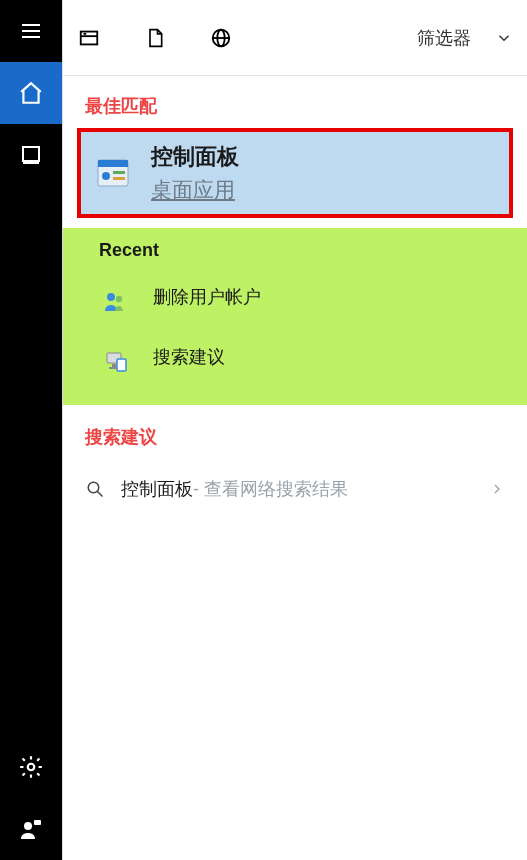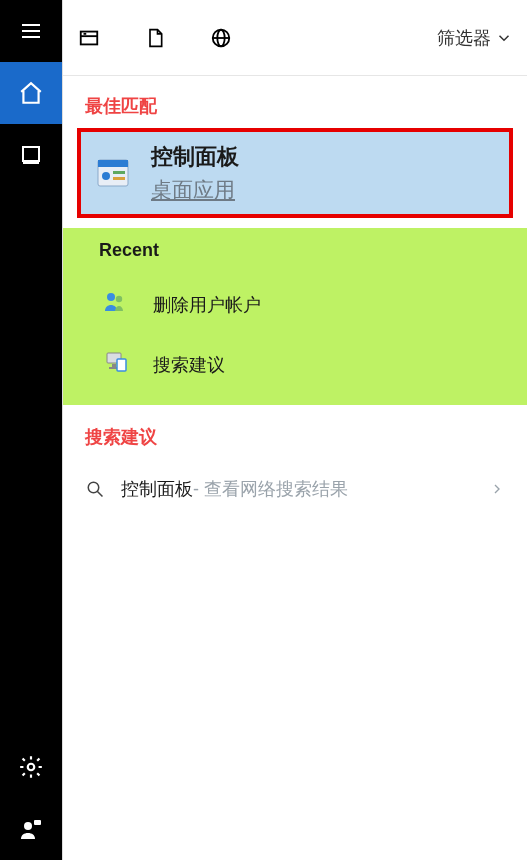--- a/index.html
+++ b/index.html
@@ -6,29 +6,29 @@
   html, body { width: 527px; height: 860px; font-family: "Segoe UI", "Microsoft YaHei", sans-serif; background: #fff; overflow: hidden; }
   .root { display: flex; width: 100%; height: 100%; }
   .rail { width: 62px; background: #000; display: flex; flex-direction: column; align-items: stretch; }
   .rail-item { height: 62px; display: flex; align-items: center; justify-content: center; color: #fff; cursor: default; }
   .rail-item.selected { background: #1a6aca; }
   .rail-spacer { flex: 1; }
   .content { flex: 1; display: flex; flex-direction: column; border-left: 1px solid #ddd; }
   .topbar { height: 76px; border-bottom: 1px solid #e6e6e6; display: flex; align-items: center; padding: 0 14px; }
   .topbar-left { display: flex; gap: 42px; align-items: center; }
   .tb-icon { width: 24px; height: 24px; display: inline-flex; align-items: center; justify-content: center; color: #000; }
-  .topbar-right { margin-left: auto; display: flex; align-items: center; gap: 4px; color: #333; font-size: 18px; }
+  .topbar-right { margin-left: auto; display: flex; align-items: center; gap: 24px; color: #333; font-size: 18px; }
   .section-header { font-weight: 700; font-size: 18px; color: #ef4444; padding: 18px 22px 10px 22px; }
   .best { border: 4px solid #e60000; margin: 0 14px 0 14px; background: #bddaf1; display: flex; align-items: center; padding: 10px 16px; }
   .best-icon, .list-icon { width: 32px; height: 32px; margin-right: 22px; display: inline-flex; align-items: center; justify-content: center; }
   .best-title { font-size: 22px; font-weight: 700; color: #1a1a1a; }
   .best-sub { font-size: 21px; color: #6e7a85; margin-top: 4px; text-decoration: underline; }
   .recent-block { background: #bef264; margin-top: 10px; padding: 12px 0 14px 0; }
   .recent-head { font-weight: 700; font-size: 18px; color: #1a1a1a; padding: 0 36px 10px 36px; }
-  .recent-item { display: flex; align-items: flex-end; padding: 14px 36px; font-size: 18px; color: #1a1a1a; }
+  .recent-item { display: flex; align-items: flex-start; padding: 14px 36px; font-size: 18px; color: #1a1a1a; }
   .suggest-block { padding: 2px 0 0 0; }
   .sugg-row { display: flex; align-items: center; padding: 18px 22px; font-size: 18px; color: #1a1a1a; }
   .sugg-row .dim { color: #9aa3ab; }
   .sugg-row .chev { margin-left: auto; color: #9aa3ab; }
   .search-glyph { width: 20px; height: 20px; margin-right: 16px; display: inline-flex; align-items: center; justify-content: center; color: #444; }
   svg { display: block; }
 </style>
 </head>
 <body>
 

